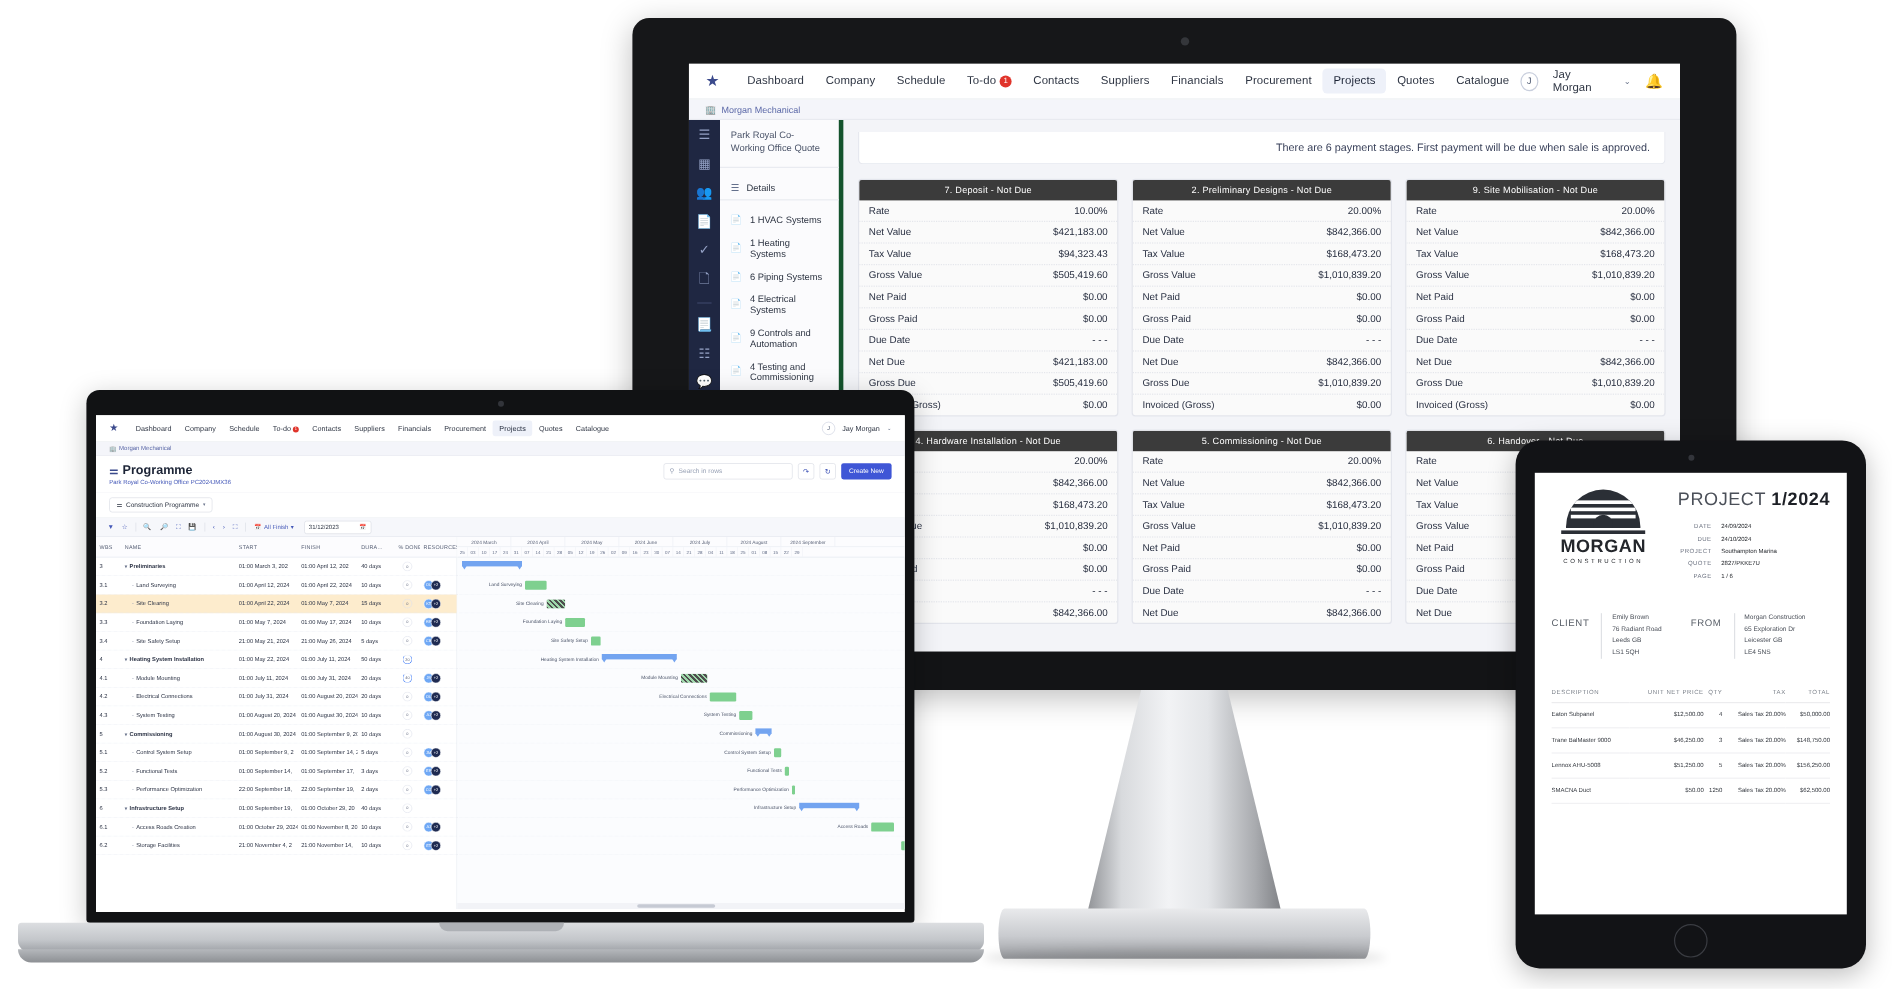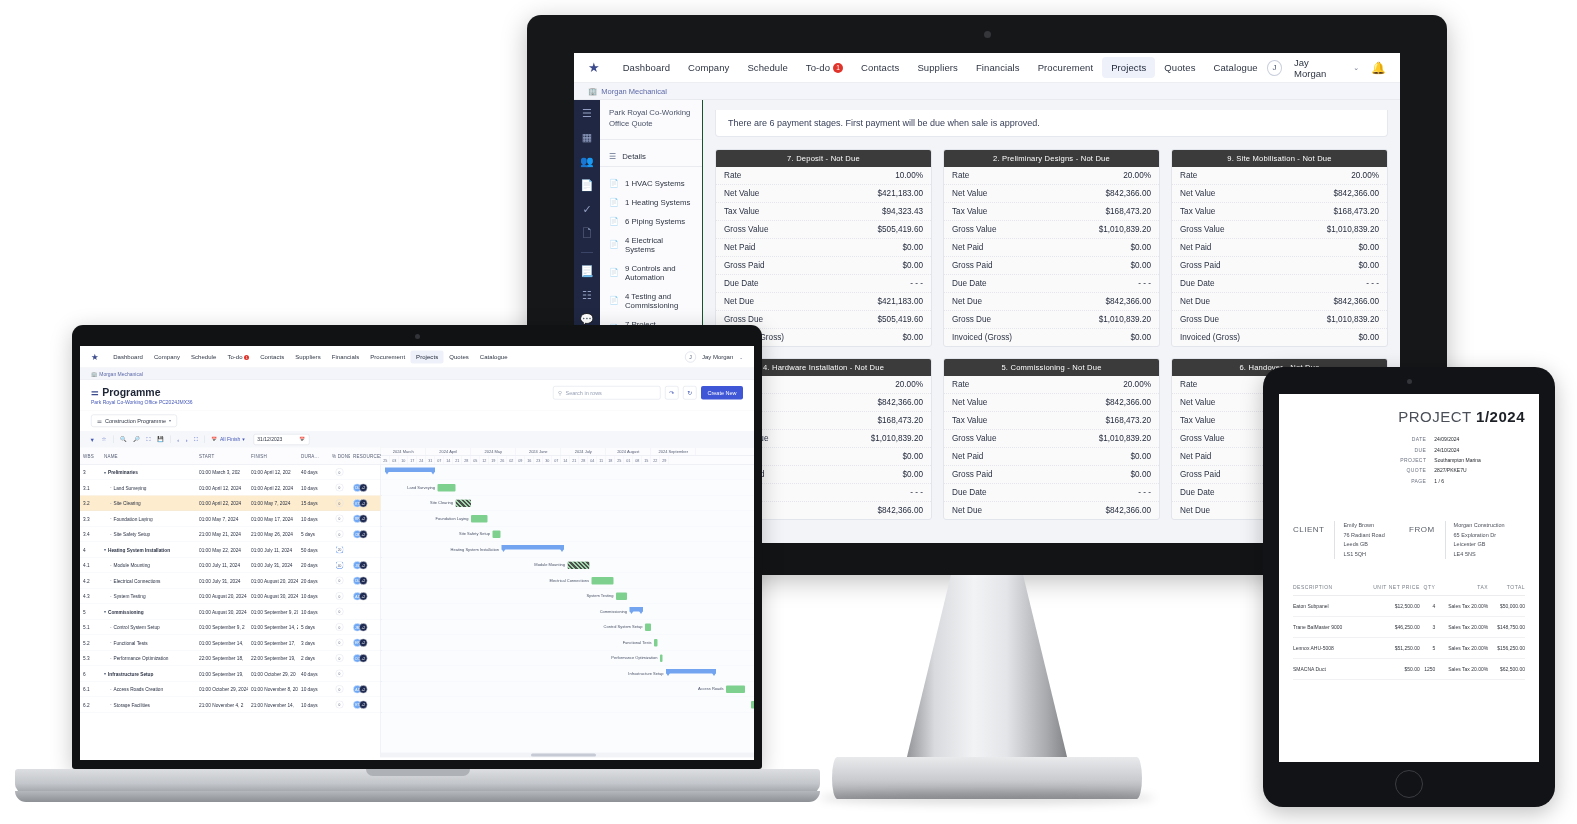--- a/index.html
+++ b/index.html
@@ -89,35 +89,35 @@
   .rail {
     width: 26px; background: #1f2742; flex: 0 0 26px;
     display: flex; flex-direction: column; align-items: center; padding-top: 8px; gap: 13px;
   }
   .rail .ri { color: #93a0c4; font-size: 11px; line-height: 1; }
   .rail .rsep { width: 12px; height: 1px; background: #3a4467; }
 
   
   .qside {
     width: 103px; flex: 0 0 103px; background: #fbfbfd;
-    border-right: 1px solid #14532d; padding: 8px 0 0 0; font-size: 7.8px; color: #2e3543;
+    border-right: 4px solid #14532d; padding: 8px 0 0 0; font-size: 7.8px; color: #2e3543;
   }
   .qside-title { padding: 0 9px 9px; font-size: 7.8px; color: #4a5368; line-height: 1.4; }
   .qside-sep { height: 1px; background: #e9ebf1; margin: 0 0 7px; }
   .qside-item { display: flex; align-items: center; gap: 6px; padding: 5px 9px; color: #2e3543; }
   .qside-item .qi { color: #64708c; font-size: 8px; }
 
   .content { flex: 1; background: #f3f4f8; padding: 10px 12px; min-width: 0; overflow: hidden; }
   .card-head {
     background: #fff; border: 1px solid #e6e8ef; border-radius: 4px;
     padding: 10px 12px; font-size: 12.5px; color: #1f2638; font-weight: 400;
   }
   .card-sub {
     background: #fff; border: 1px solid #e6e8ef; border-top: none;
-    border-radius: 0 0 4px 4px; padding: 8px 12px; font-size: 9px; color: #39415a;
+    border-radius: 0 0 4px 4px; padding: 8px 12px; font-size: 9px; color: #39415a; text-align: right;
   }
   .pay-grid {
     display: grid; grid-template-columns: repeat(3, 1fr); gap: 11px; margin-top: 12px;
   }
   .pay-card { background: #fafafa; border: 1px solid #e3e5ec; border-radius: 3px; overflow: hidden; }
   .pay-card-head {
     background: #3b3b3b; color: #fff; font-size: 7.6px; text-align: center;
     padding: 4px 6px; letter-spacing: .2px;
   }
   .pay-row {
@@ -319,21 +319,21 @@
   .logo-bar { width: 70px; height: 3px; background: #2b2f36; margin: 2px auto 0; }
   .logo-name { text-align: center; font-size: 15px; font-weight: 700; letter-spacing: .5px; color: #23262b; margin-top: 2px; }
   .logo-sub { text-align: center; font-size: 5px; letter-spacing: 2.2px; color: #23262b; margin-top: 1px; }
   .inv-right { margin-left: auto; text-align: right; }
   .inv-h { font-size: 15px; color: #4a4f58; letter-spacing: .5px; }
   .inv-h b { color: #1d2026; font-weight: 700; }
   .inv-meta { margin-top: 8px; font-size: 5px; color: #4a4f58; }
   .inv-meta tr td { padding: 1.2px 0; }
   .inv-meta td.k { text-align: right; padding-right: 6px; letter-spacing: .4px; color: #6c7280; }
   .inv-meta td.v { text-align: left; color: #23262b; }
-  .inv-parties { display: flex; margin-top: 34px; font-size: 5.5px; color: #4a4f58; }
+  .inv-parties { display: flex; margin-top: 24px; font-size: 5.5px; color: #4a4f58; }
   .party { display: flex; gap: 10px; width: 50%; }
   .party .lbl { font-size: 8px; color: #5a6069; letter-spacing: .5px; padding-top: 4px; }
   .party .addr { border-left: 1px solid #dfe1e5; padding-left: 8px; line-height: 1.75; }
   .inv-table { width: 100%; margin-top: 20px; border-collapse: collapse; font-size: 5px; }
   .inv-table th {
     font-weight: 400; color: #797f88; letter-spacing: .5px; text-align: right;
     padding: 5px 0; border-bottom: 1px solid #ececee;
   }
   .inv-table th:first-child, .inv-table td:first-child { text-align: left; }
   .inv-table td { padding: 7px 0; border-bottom: 1px solid #f1f1f3; text-align: right; color: #33373e; }
@@ -1210,20 +1210,31 @@
   </div>
 
   <div class="tablet">
     <div class="tablet-body"></div>
     <div class="tablet-cam"></div>
     <div class="tablet-home"></div>
 
     <div class="tablet-screen">
       <div class="inv">
         <div class="inv-top">
+          <div class="inv-logo">
+            <div class="logo-dome">
+              <i></i>
+                <i></i>
+                <i></i>
+              <span class="logo-arch"></span>
+            </div>
+            <div class="logo-bar"></div>
+            <div class="logo-name">MORGAN</div>
+            <div class="logo-sub">CONSTRUCTION</div>
+          </div>
           <div class="inv-right">
             <div class="inv-h">
               <span>PROJECT</span>
               <b>1/2024</b>
             </div>
             <table class="inv-meta" id="inv-meta">
                 <tbody>
                   <tr>
      <td class="k">DATE</td>
      <td class="v">24/09/2024</td>

